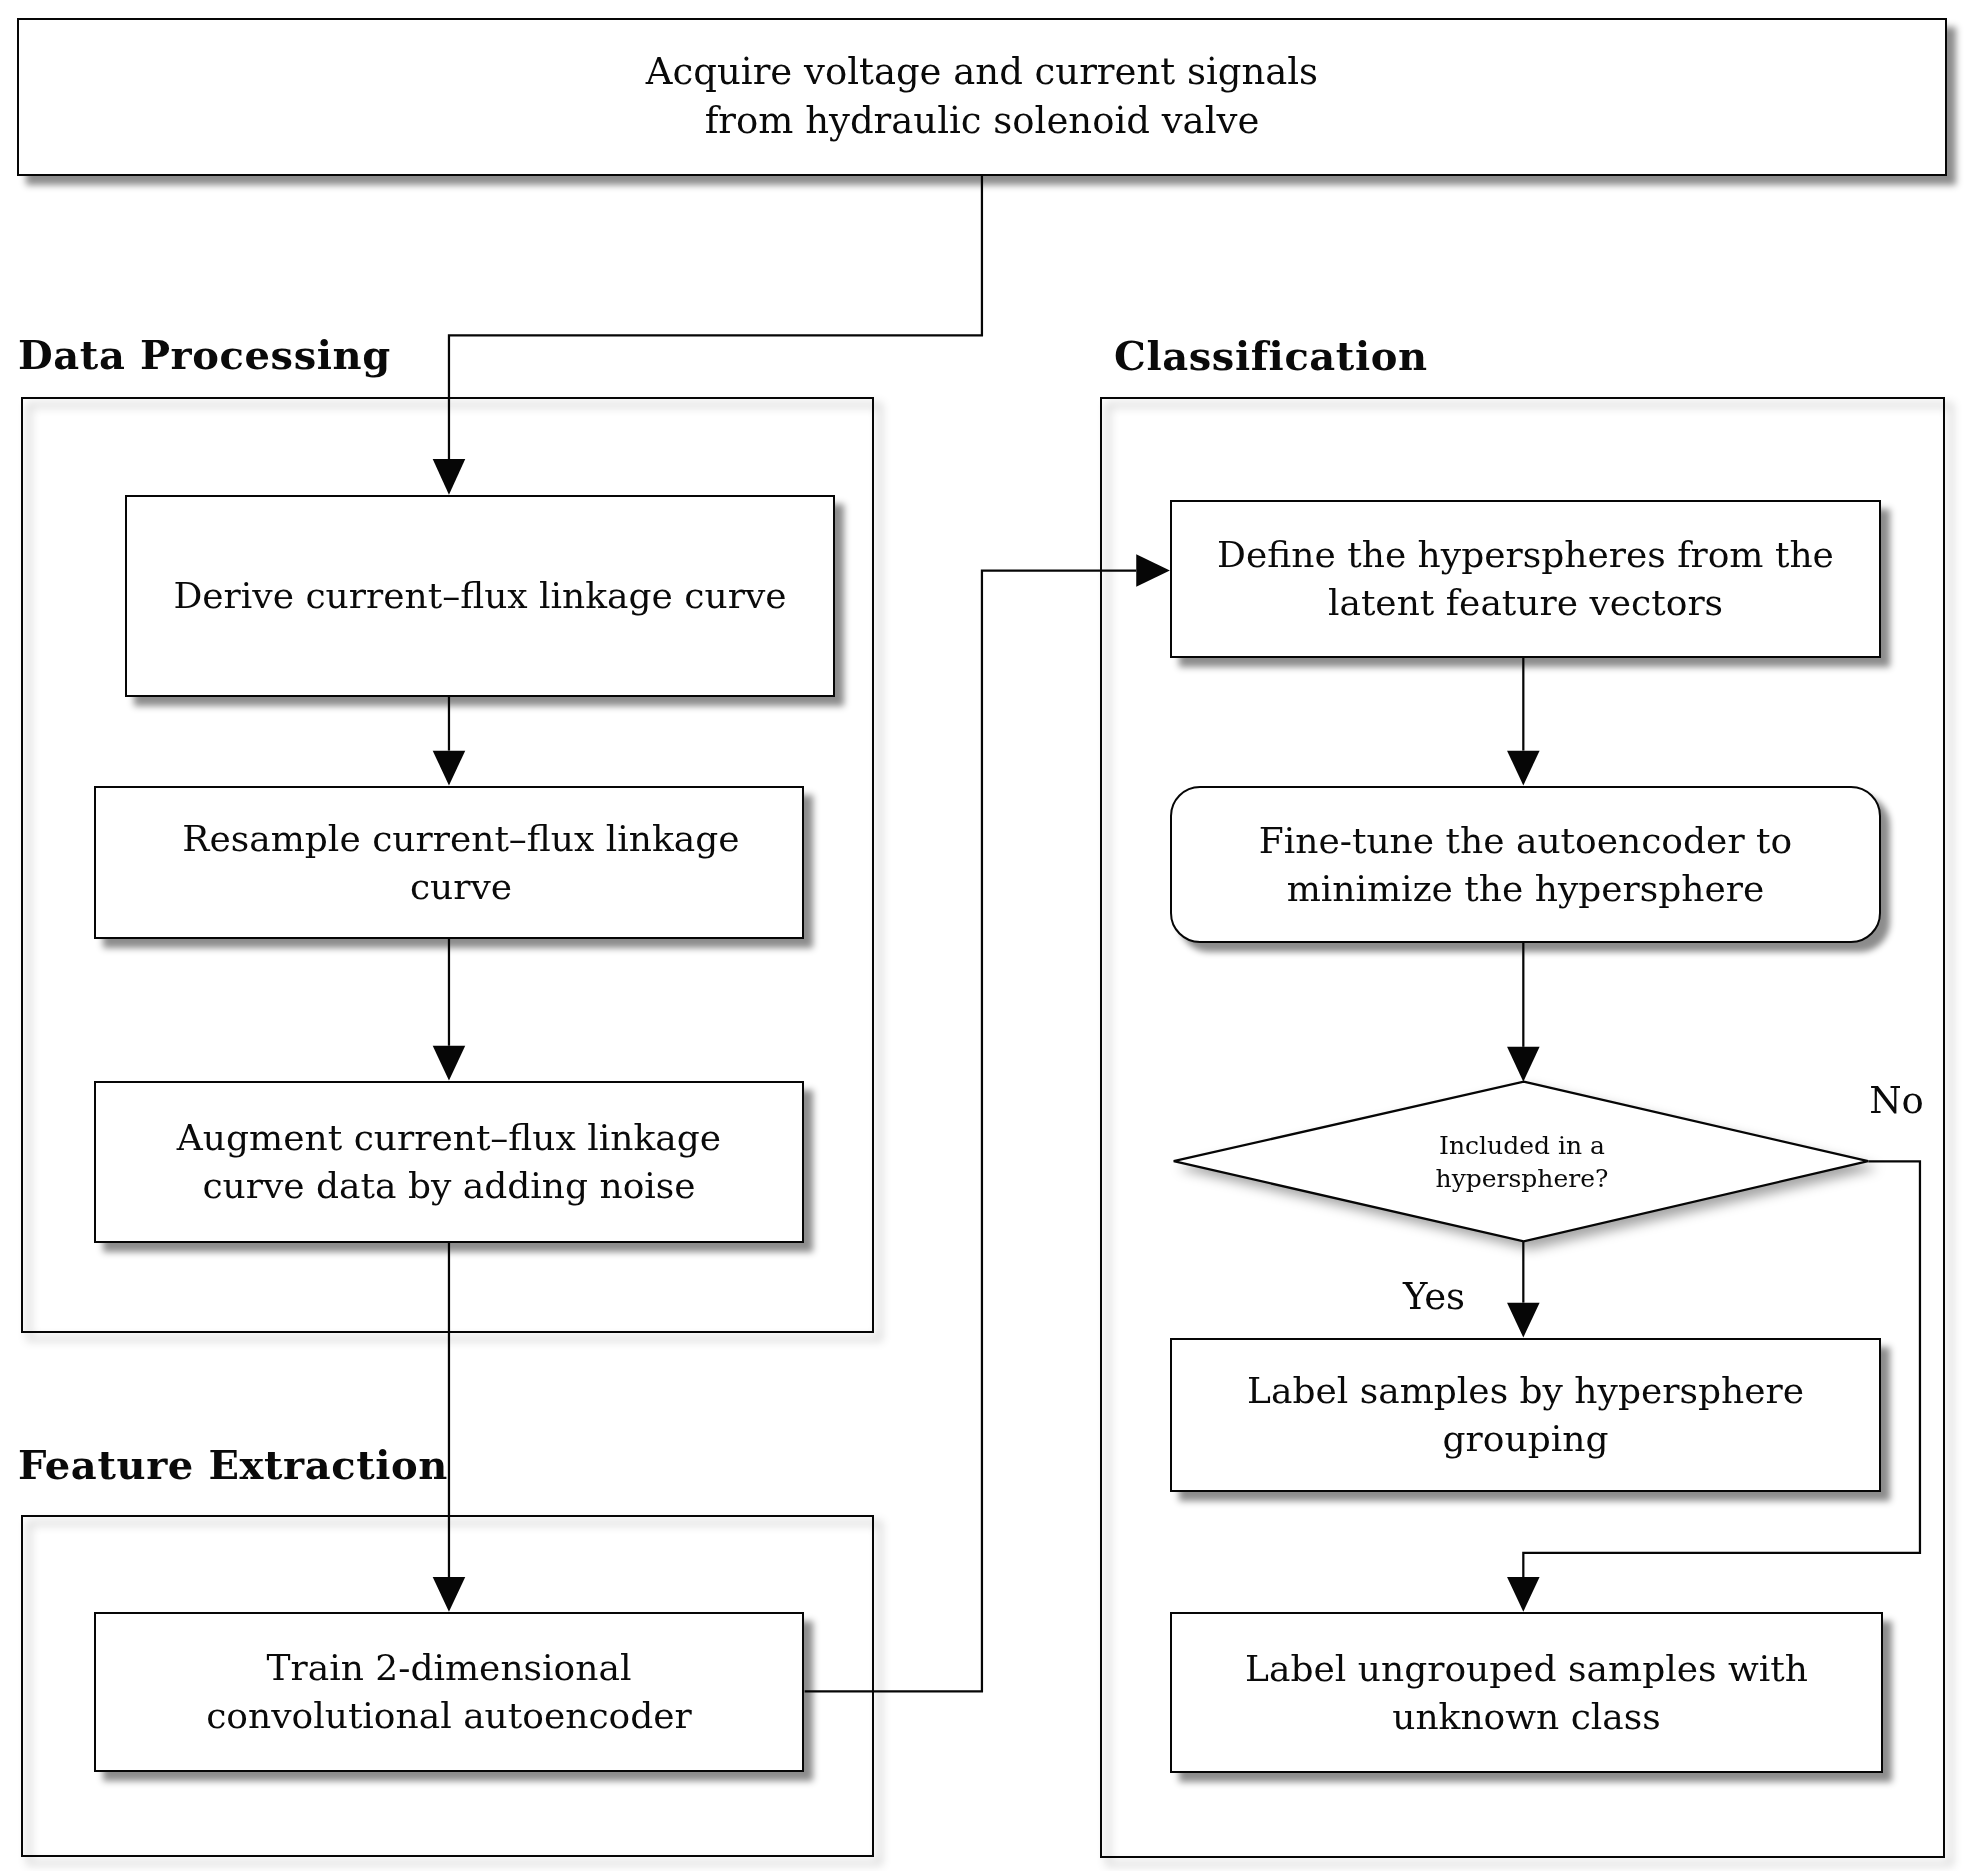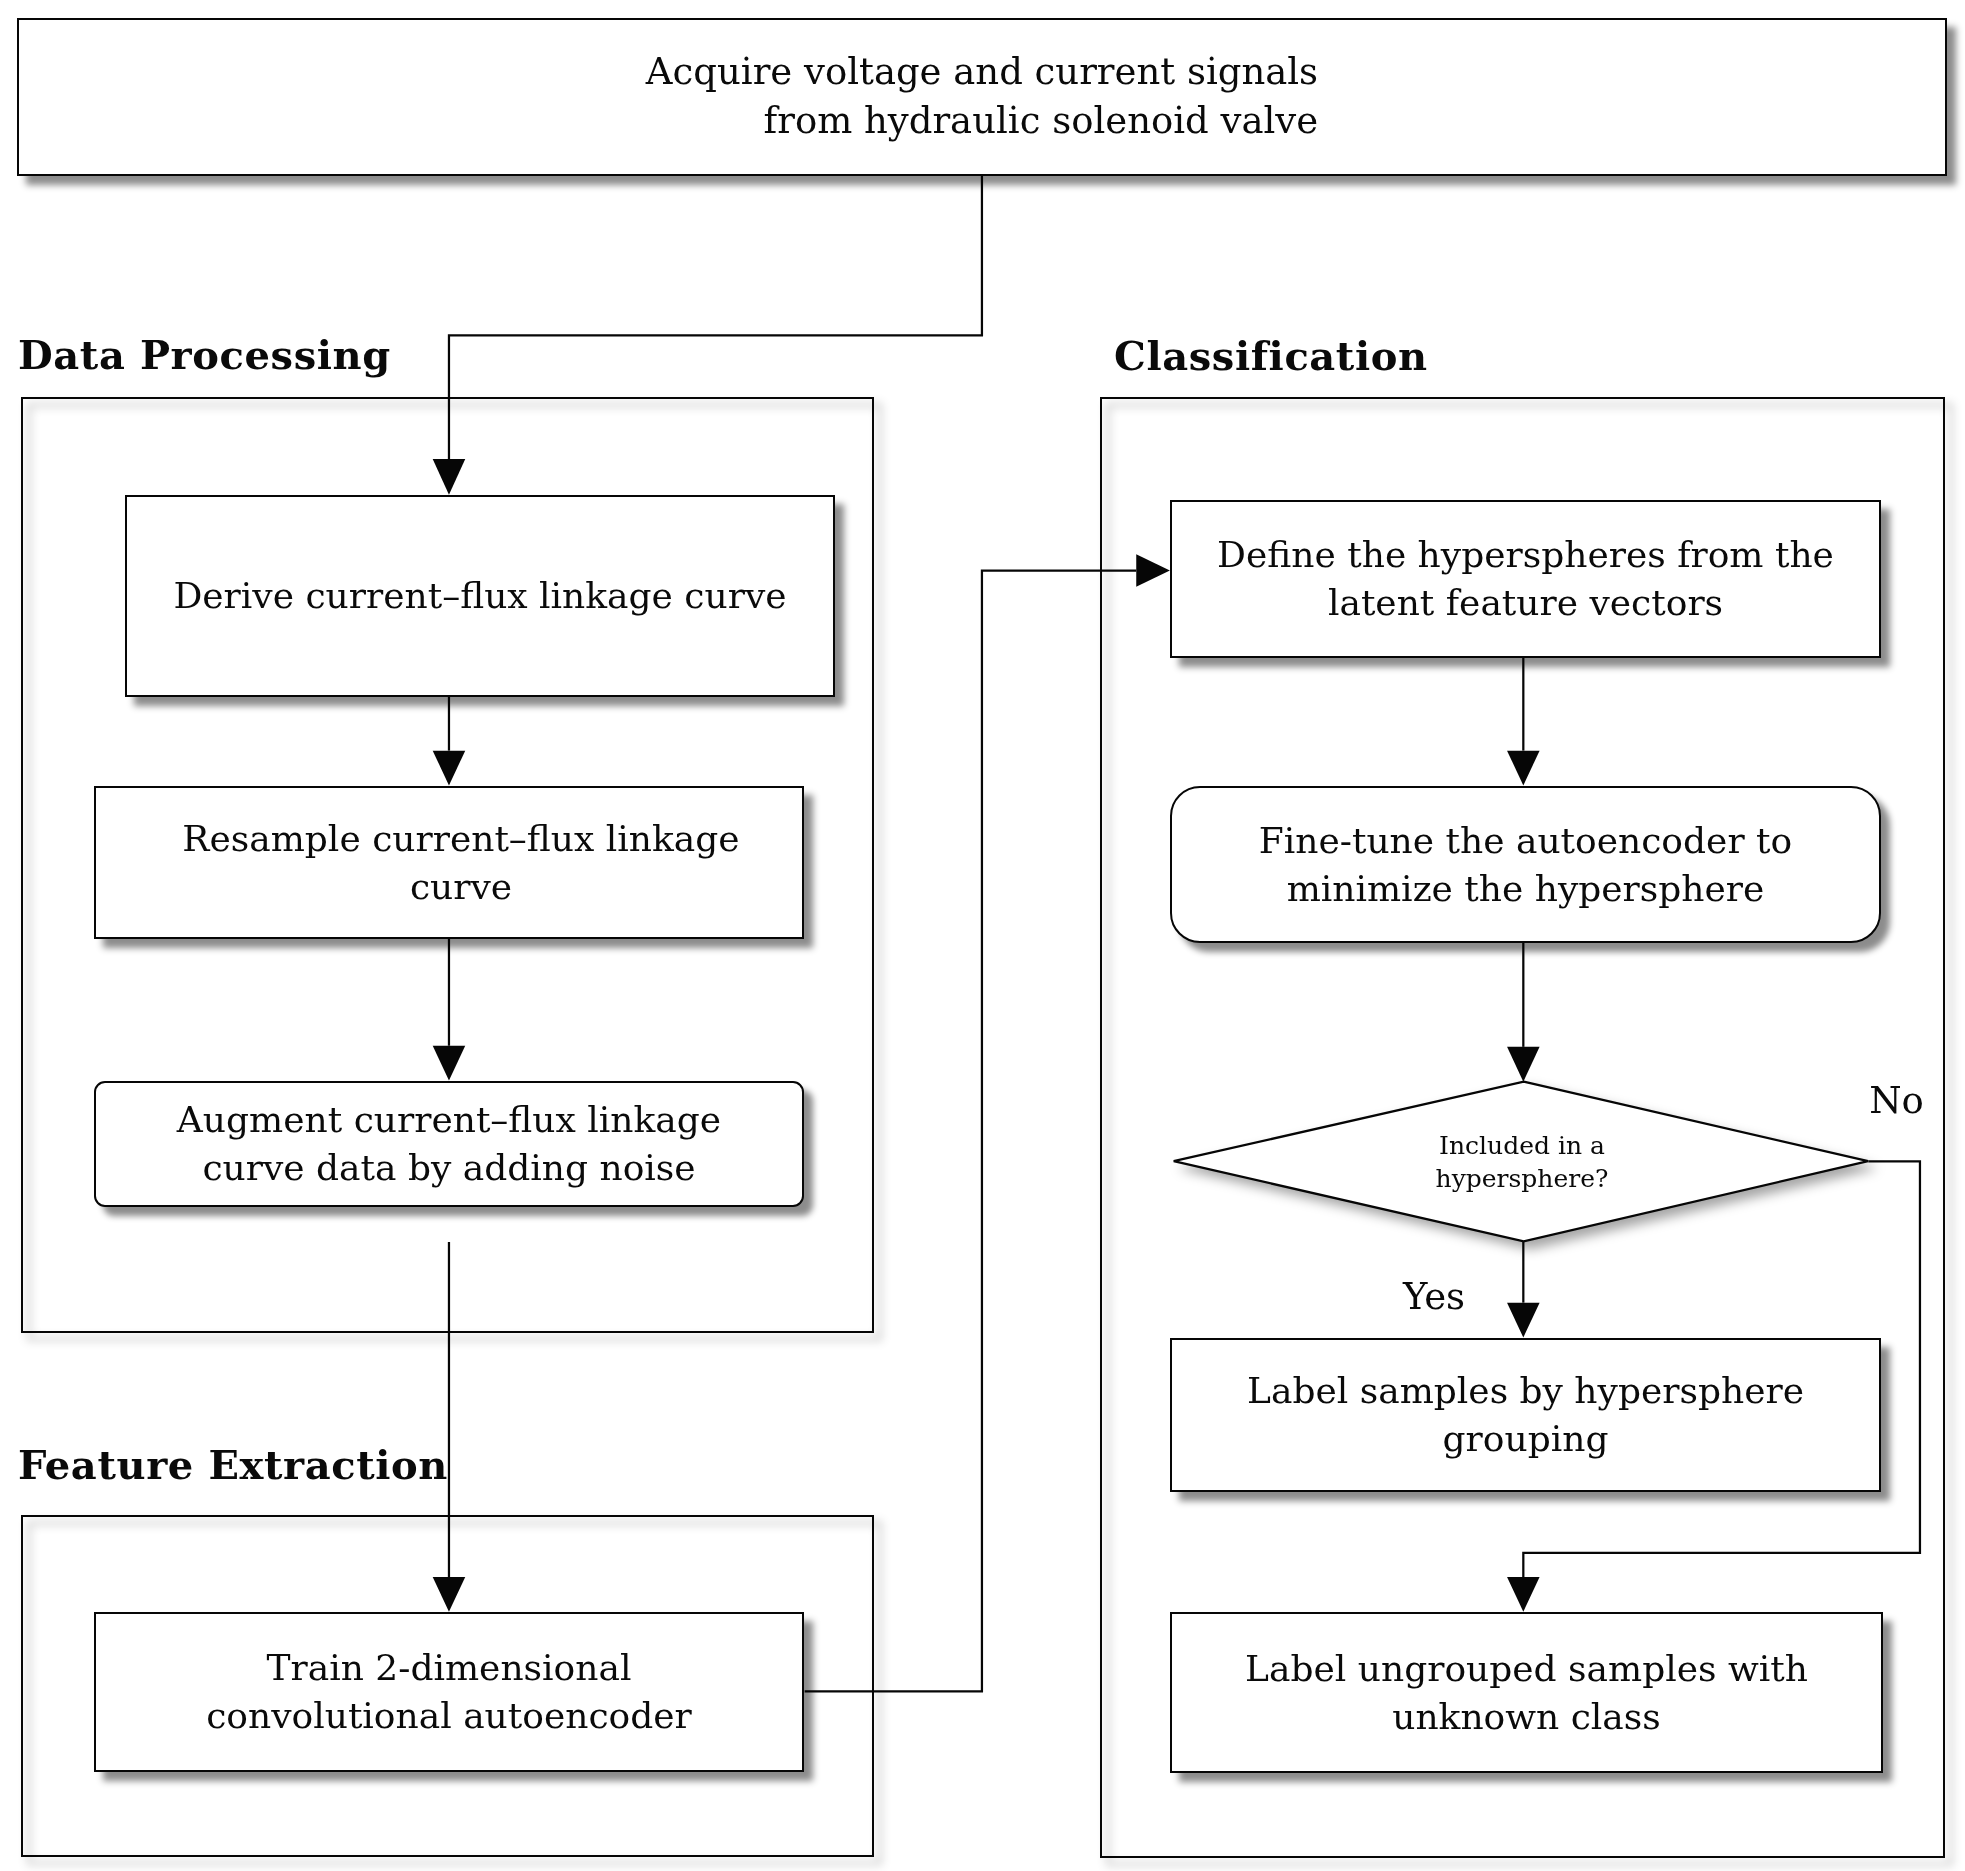--- a/index.html
+++ b/index.html
@@ -25,21 +25,20 @@
     align-items: center;
     justify-content: center;
     text-align: center;
     font-size: 36px;
     line-height: 1.32;
     white-space: pre-line;
     box-sizing: border-box;
   }
   .start-node {
     font-size: 37px;
-    text-align: right;
   }
   .container-box {
     position: absolute;
     border: 2.2px solid #060606;
     background: transparent;
     filter: drop-shadow(7.9px 7.9px 5px rgba(0,0,0,0.38));
     box-sizing: border-box;
   }
   .heading {
     position: absolute;
@@ -135,21 +134,21 @@
   <div class="heading" style="left:18px; top:331px;">Data Processing</div>
   <div class="heading" style="left:18px; top:1441px;">Feature Extraction</div>
   <div class="heading" style="left:1114px; top:332px;">Classification</div>
 
   <div class="node start-node" style="left:17px; top:18px; width:1930px; height:158px;">Acquire voltage and current signals
 from hydraulic solenoid valve</div>
 
   <div class="node" style="left:94px; top:495px; width:710px; height:202px;margin-left:31px;">Derive current–flux linkage curve</div>
   <div class="node" style="left:94px; top:786px; width:710px; height:153px;padding-left:24px;">Resample current–flux linkage
 curve</div>
-  <div class="node" style="left:94px; top:1081px; width:710px; height:126px;border-radius:11px;">Augment current–flux linkage
+  <div class="node" style="left:94px; top:1081px; width:710px; height:162px;">Augment current–flux linkage
 curve data by adding noise</div>
 
   <div class="node" style="left:94px; top:1612px; width:710px; height:160px;">Train 2-dimensional
 convolutional autoencoder</div>
 
   <div class="node" style="left:1170px; top:500px; width:711px; height:158px;">Define the hyperspheres from the
 latent feature vectors</div>
   <div class="node" style="left:1170px; top:786px; width:711px; height:157px;border-radius:30px;">Fine-tune the autoencoder to
 minimize the hypersphere</div>
   <div class="diamond-text" style="left:1285px; top:1097px; width:474px; height:129px;">Included in a

